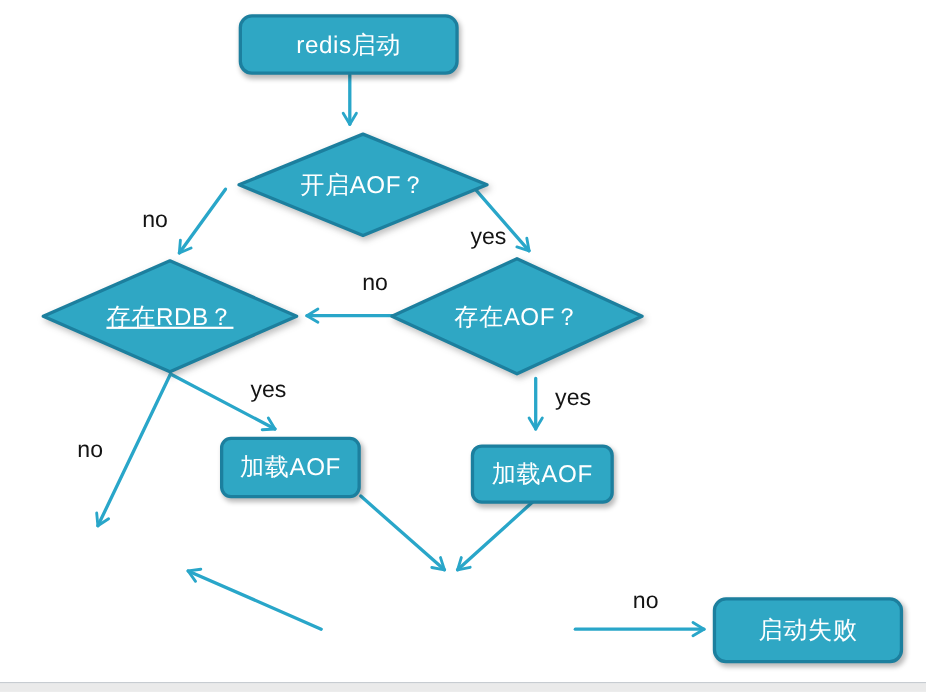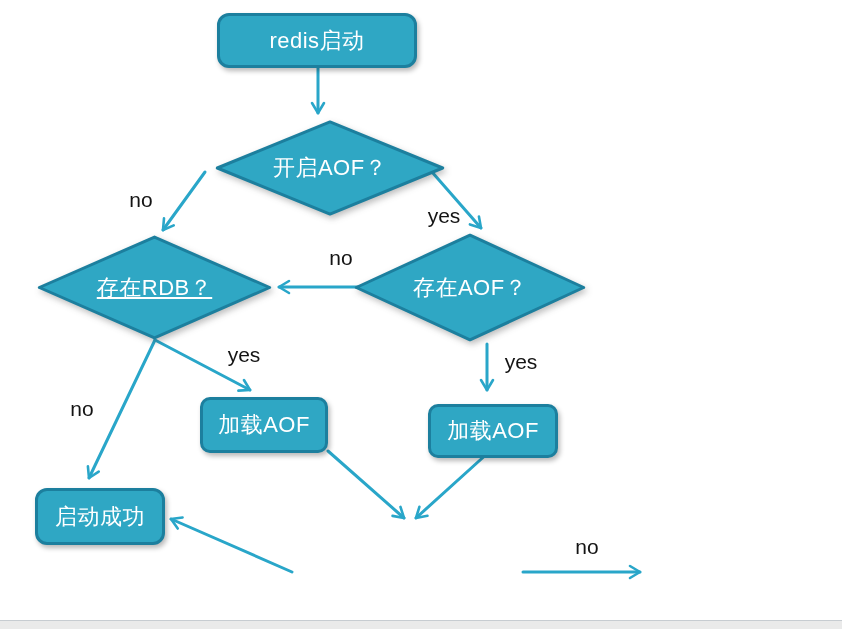--- a/index.html
+++ b/index.html
@@ -92,25 +92,25 @@
   </div>
 
   <div class="node rect" style="left:200px; top:397px; width:128px; height:56px; border-radius:10px;">
     <span>加载AOF</span>
   </div>
 
   <div class="node rect" style="left:428px; top:404px; width:130px; height:54px; border-radius:10px;">
     <span>加载AOF</span>
   </div>
 
-  <div class="node rect" style="left:35px; top:488px; width:130px; height:57px;">
-    <span>启动成功</span>
-  </div>
 
 
+  <div class="node rect" style="left:648px; top:543px; width:173px; height:60px;">
+    <span>启动失败</span>
+  </div>
 
   <span class="edge-label" style="left:141px; top:200px;">no</span>
   <span class="edge-label" style="left:444px; top:216px;">yes</span>
   <span class="edge-label" style="left:341px; top:258px;">no</span>
   <span class="edge-label" style="left:244px; top:355px;">yes</span>
   <span class="edge-label" style="left:82px; top:409px;">no</span>
   <span class="edge-label" style="left:521px; top:362px;">yes</span>
   <span class="edge-label" style="left:587px; top:547px;">no</span>
 
   <div class="footer-strip"></div>

